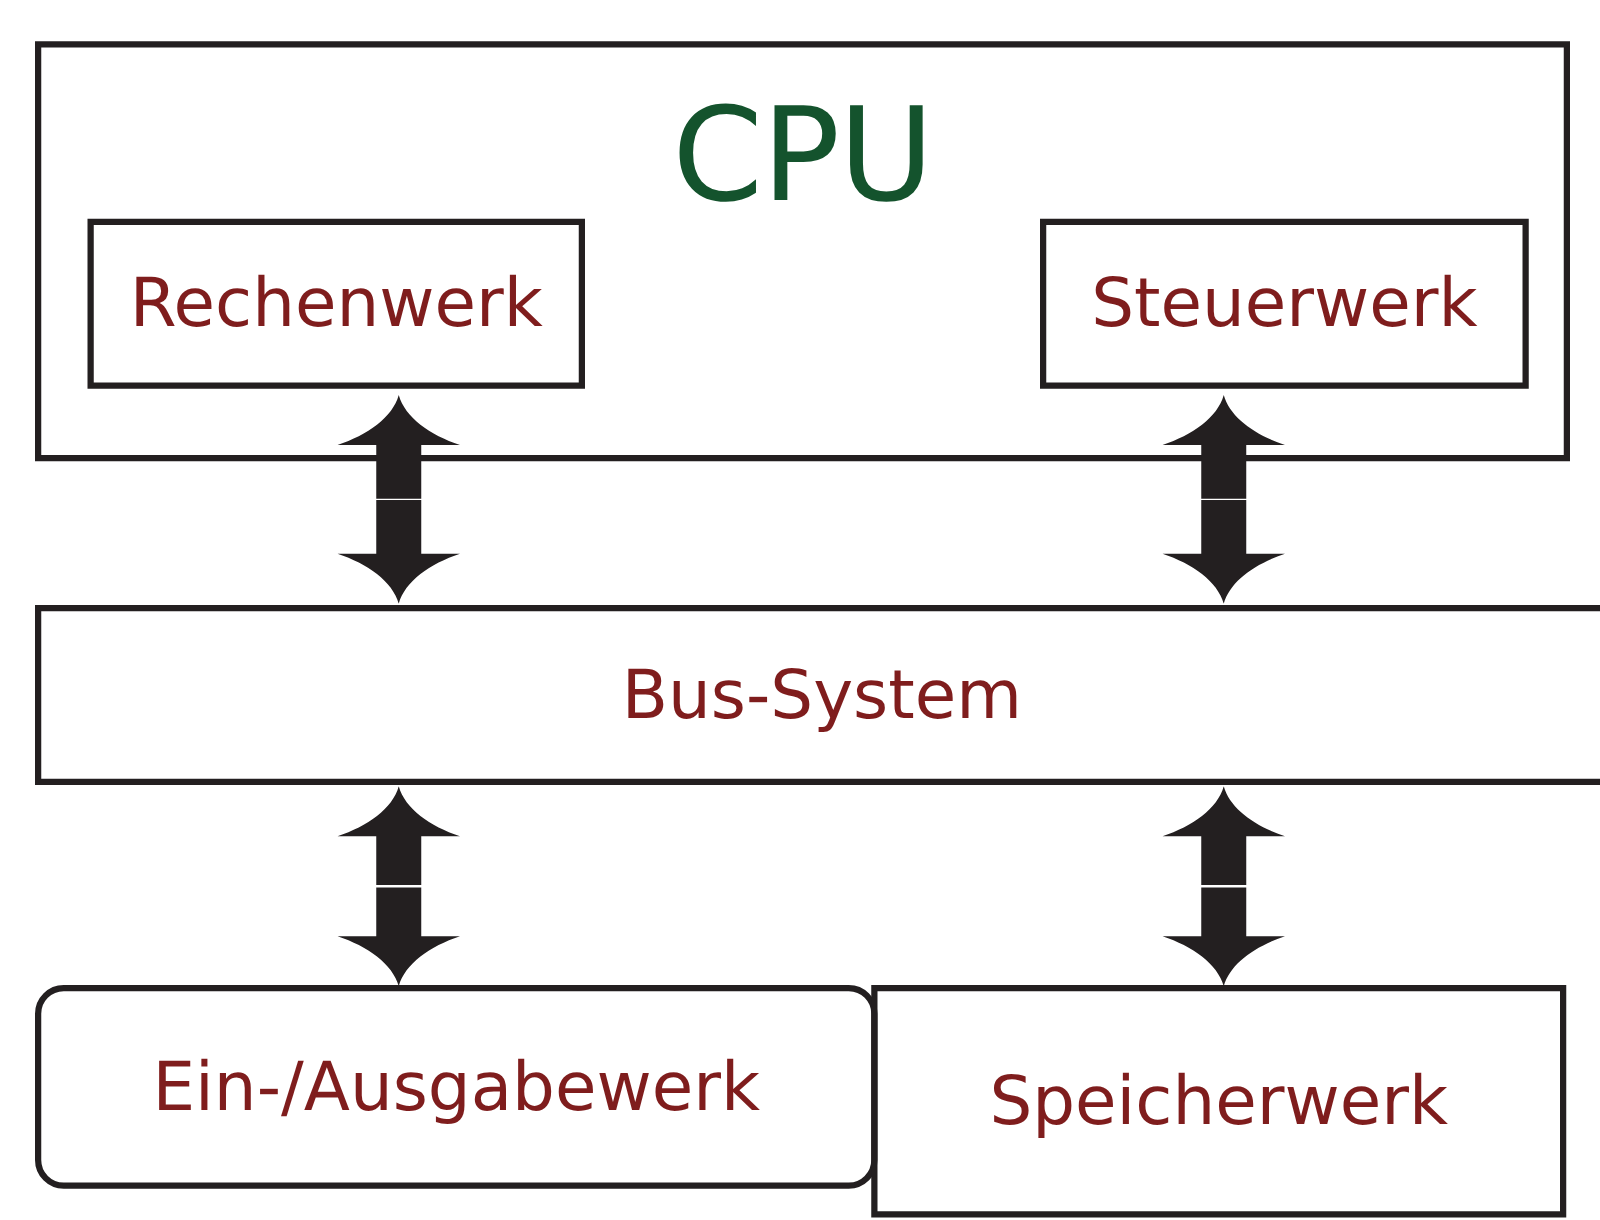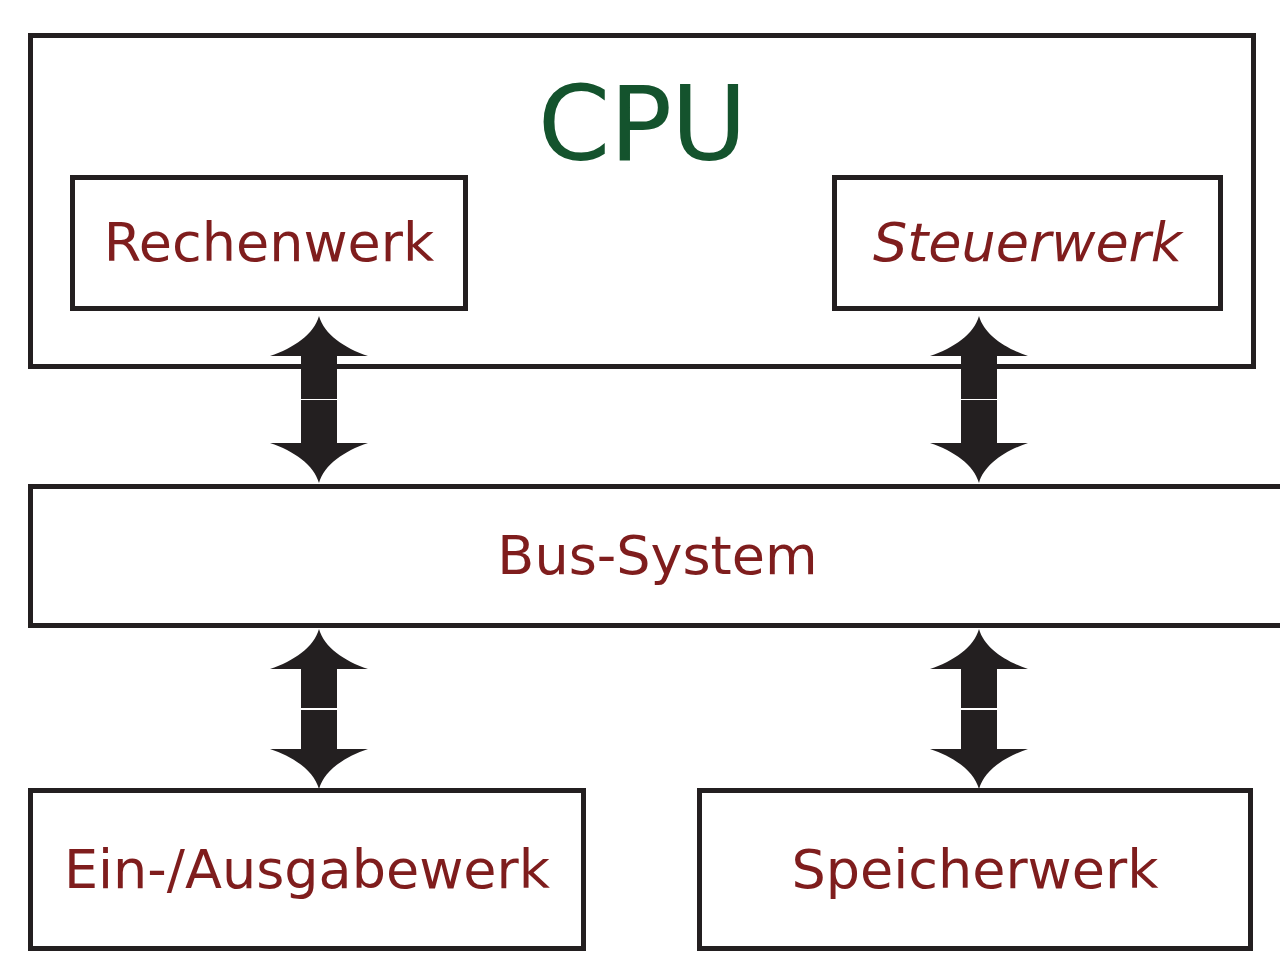--- a/index.html
+++ b/index.html
@@ -60,47 +60,47 @@
     width: 398px;
     height: 136px;
   }
   #rechenwerk-box .box-label { font-size: 54px; }
 
   #steuerwerk-box {
     left: 832px;
     top: 175px;
     width: 391px;
     height: 136px;
-    font-style: italic;
   }
   #steuerwerk-box .box-label { font-size: 54px; }
 
   
   #bus-box {
     left: 28px;
     top: 484px;
     width: 1259px;
     height: 144px;
   }
   #bus-box .box-label { font-size: 54px; }
 
   
   #io-box {
     left: 28px;
     top: 788px;
-    width: 558px;
+    width: 674px;
     height: 163px;
+    border-radius: 23px;
   }
   #io-box .box-label { font-size: 54px; }
 
   #memory-box {
     left: 697px;
     top: 788px;
     width: 556px;
-    height: 163px;
+    height: 186px;
   }
   #memory-box .box-label { font-size: 54px; }
 
   
   .arrow-pair {
     position: absolute;
   }
   .arrow-pair svg {
     display: block;
     width: 100%;

